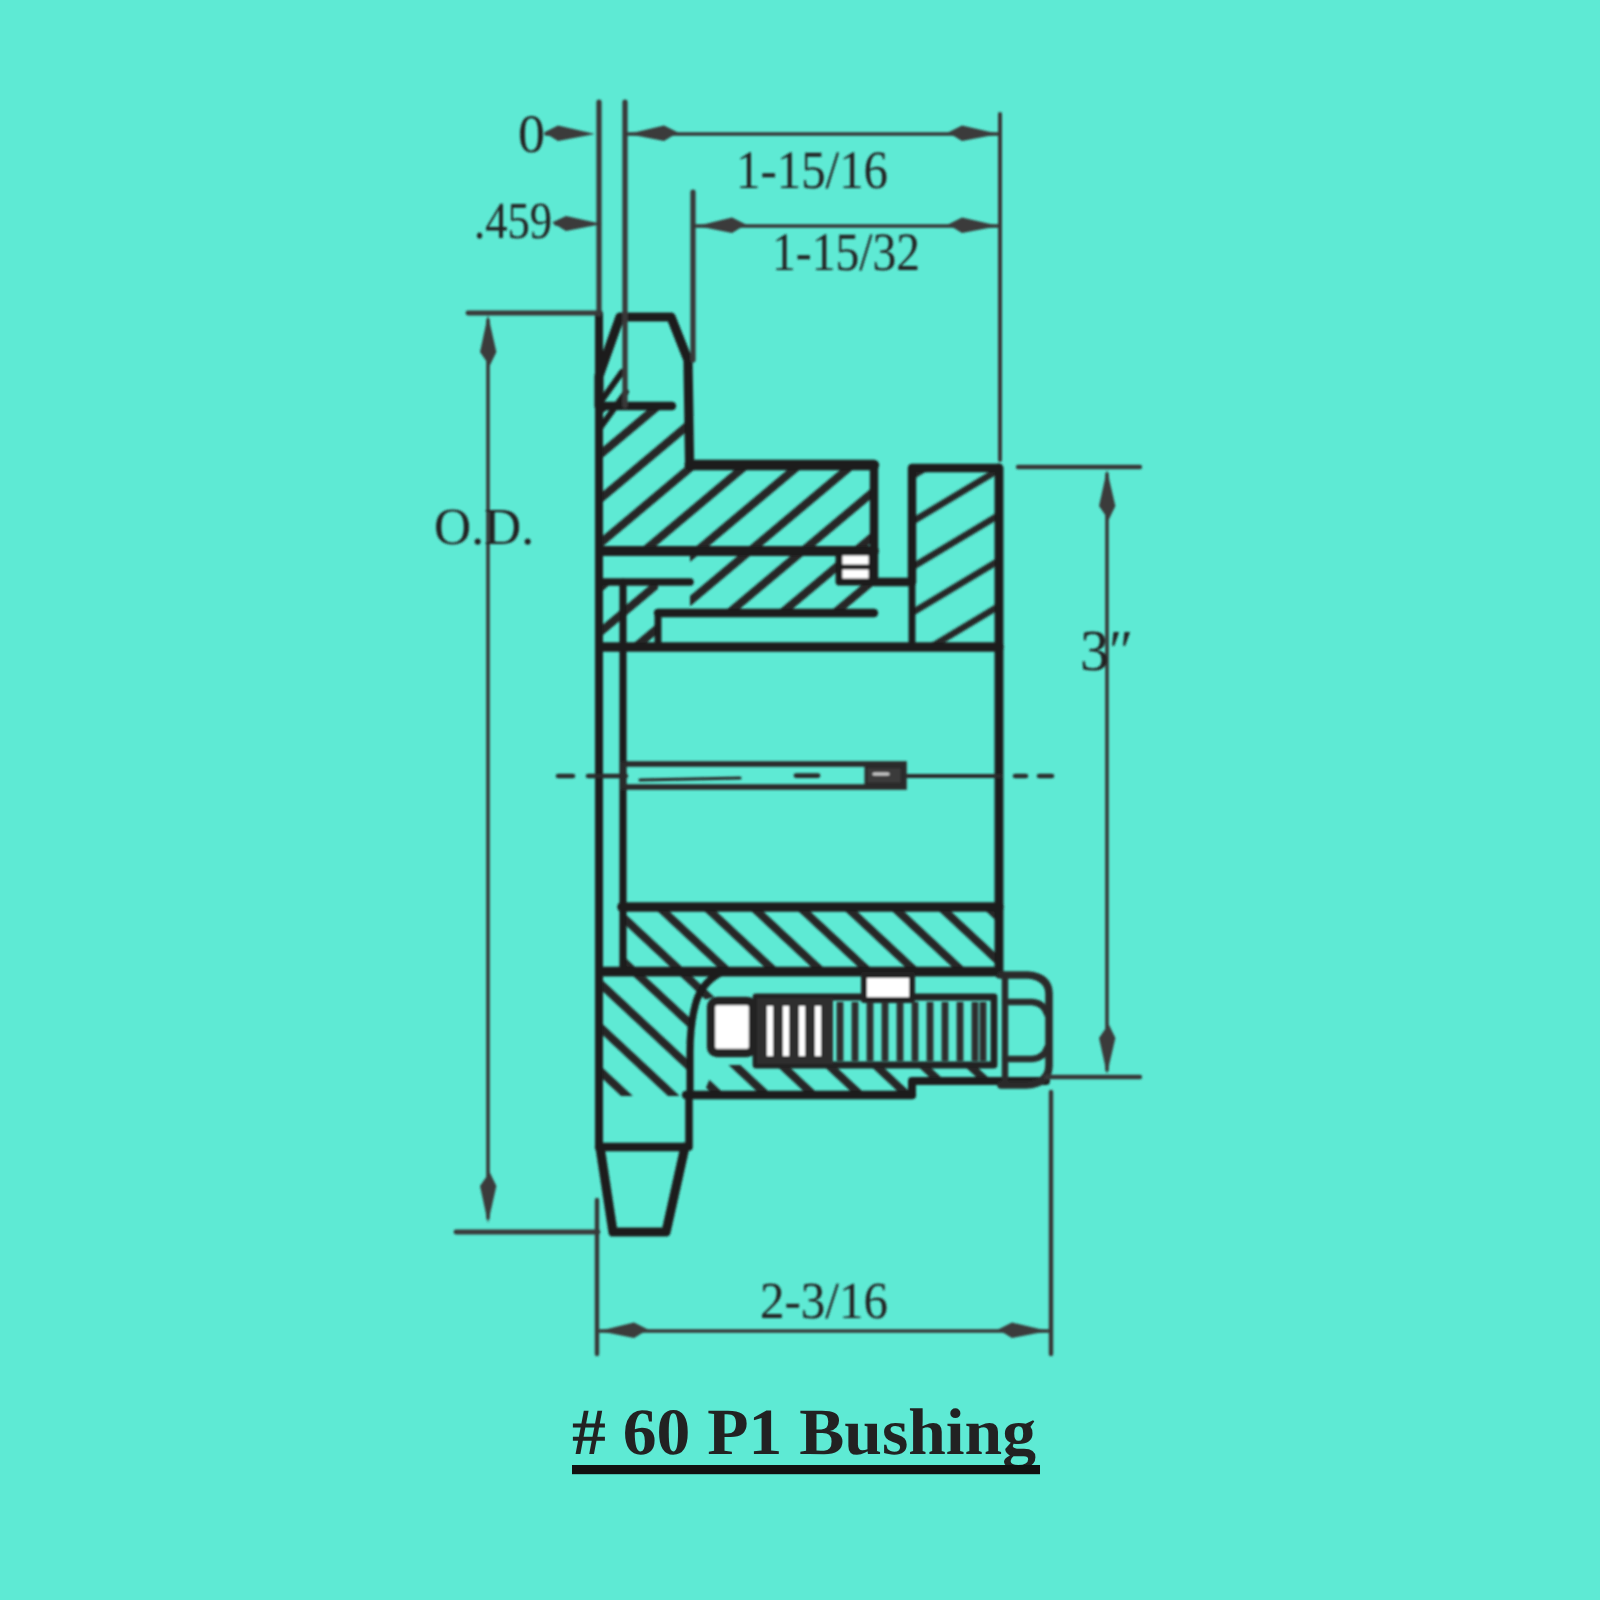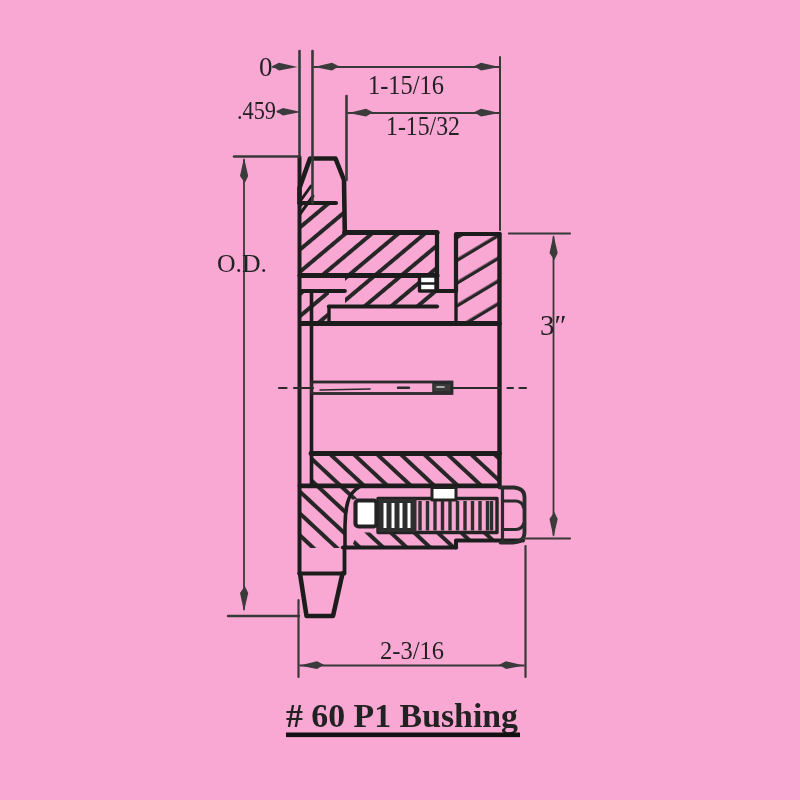--- a/index.html
+++ b/index.html
@@ -1,16 +1,16 @@
 <!DOCTYPE html>
 <html><head>
 <meta charset="utf-8">
 <style>
   html,body{margin:0;padding:0;background:#ffffff;}
-  .page{position:relative;width:800px;height:800px;background:#f9a8d4;overflow:hidden;}
+  .page{position:relative;width:800px;height:800px;background:#5eead4;overflow:hidden;}
   svg{position:absolute;top:0;left:0;}
   text{font-family:"Liberation Serif", serif;fill:#222;}
 </style>
 </head>
 <body>
 <div class="page">
 <svg width="800" height="800" viewBox="0 0 800 800">
 <defs>
 
   <pattern id="patU" patternUnits="userSpaceOnUse" width="30" height="17" patternTransform="rotate(-40)">

